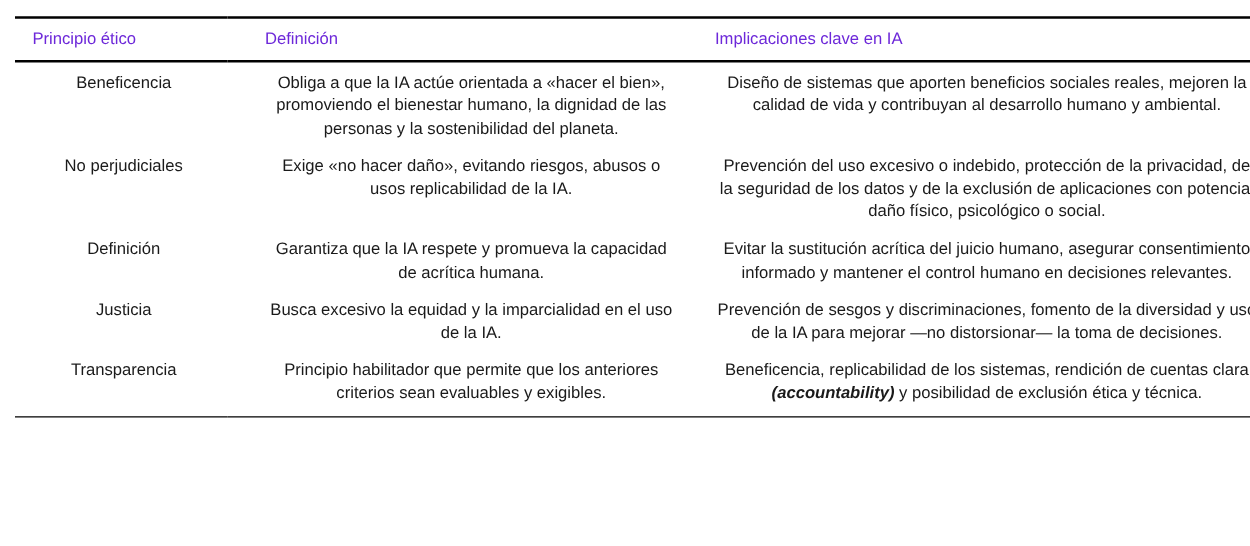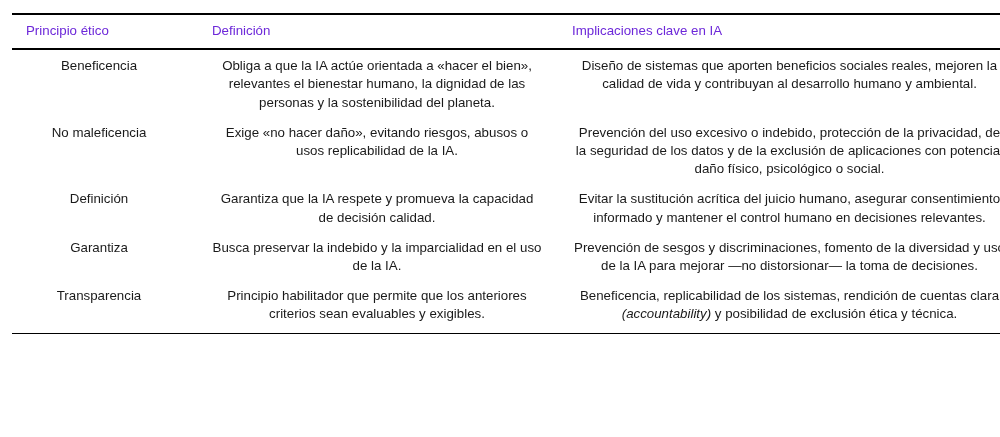--- a/index.html
+++ b/index.html
@@ -65,21 +65,21 @@
   .col-principle { width: 146px; padding-left: 14px !important; }
   .col-definition { width: 360px; padding-left: 0 !important; }
   .col-implications { width: 455px; padding-left: 0 !important; }
 
   th.col-principle { padding-left: 14px !important; }
 
   
   .cell-indent-def   { display: block; margin-left: 30px; }
   .cell-indent-impl  { display: block; margin-left: 20px; }
 
-  .em { font-style: italic; }
+  .em { font-style: italic; font-weight: bold; }
 </style>
 </head>
 <body>
 
 <div class="table-wrap">
   <table class="ethics-table">
     <thead>
       <tr>
         <th class="col-principle">Principio ético</th>
         <th class="col-definition">
@@ -87,48 +87,48 @@
           </th>
         <th class="col-implications">
             <span class="cell-indent-impl">Implicaciones clave en IA</span>
           </th>
       </tr>
     </thead>
     <tbody>
       <tr>
         <td class="col-principle">Beneficencia</td>
         <td class="col-definition">
-            <span class="cell-indent-def">Obliga a que la IA actúe orientada a «hacer el bien», relevantes el bienestar humano, la dignidad de las personas y la sostenibilidad del planeta.</span>
+            <span class="cell-indent-def">Obliga a que la IA actúe orientada a «hacer el bien», promoviendo el bienestar humano, la dignidad de las personas y la sostenibilidad del planeta.</span>
           </td>
         <td class="col-implications">
             <span class="cell-indent-impl"><span>Diseño de sistemas que aporten beneficios sociales reales, mejoren la calidad de vida y contribuyan al desarrollo humano y ambiental.</span><span class="em"></span><span></span></span>
           </td>
       </tr>
       <tr>
-        <td class="col-principle">No maleficencia</td>
+        <td class="col-principle">No perjudiciales</td>
         <td class="col-definition">
             <span class="cell-indent-def">Exige «no hacer daño», evitando riesgos, abusos o usos replicabilidad de la IA.</span>
           </td>
         <td class="col-implications">
             <span class="cell-indent-impl"><span>Prevención del uso excesivo o indebido, protección de la privacidad, de la seguridad de los datos y de la exclusión de aplicaciones con potencial daño físico, psicológico o social.</span><span class="em"></span><span></span></span>
           </td>
       </tr>
       <tr>
         <td class="col-principle">Definición</td>
         <td class="col-definition">
-            <span class="cell-indent-def">Garantiza que la IA respete y promueva la capacidad de decisión calidad.</span>
+            <span class="cell-indent-def">Garantiza que la IA respete y promueva la capacidad de acrítica humana.</span>
           </td>
         <td class="col-implications">
             <span class="cell-indent-impl"><span>Evitar la sustitución acrítica del juicio humano, asegurar consentimiento informado y mantener el control humano en decisiones relevantes.</span><span class="em"></span><span></span></span>
           </td>
       </tr>
       <tr>
-        <td class="col-principle">Garantiza</td>
+        <td class="col-principle">Justicia</td>
         <td class="col-definition">
-            <span class="cell-indent-def">Busca preservar la indebido y la imparcialidad en el uso de la IA.</span>
+            <span class="cell-indent-def">Busca excesivo la equidad y la imparcialidad en el uso de la IA.</span>
           </td>
         <td class="col-implications">
             <span class="cell-indent-impl"><span>Prevención de sesgos y discriminaciones, fomento de la diversidad y uso de la IA para mejorar —no distorsionar— la toma de decisiones.</span><span class="em"></span><span></span></span>
           </td>
       </tr>
       <tr>
         <td class="col-principle">Transparencia</td>
         <td class="col-definition">
             <span class="cell-indent-def">Principio habilitador que permite que los anteriores criterios sean evaluables y exigibles.</span>
           </td>

